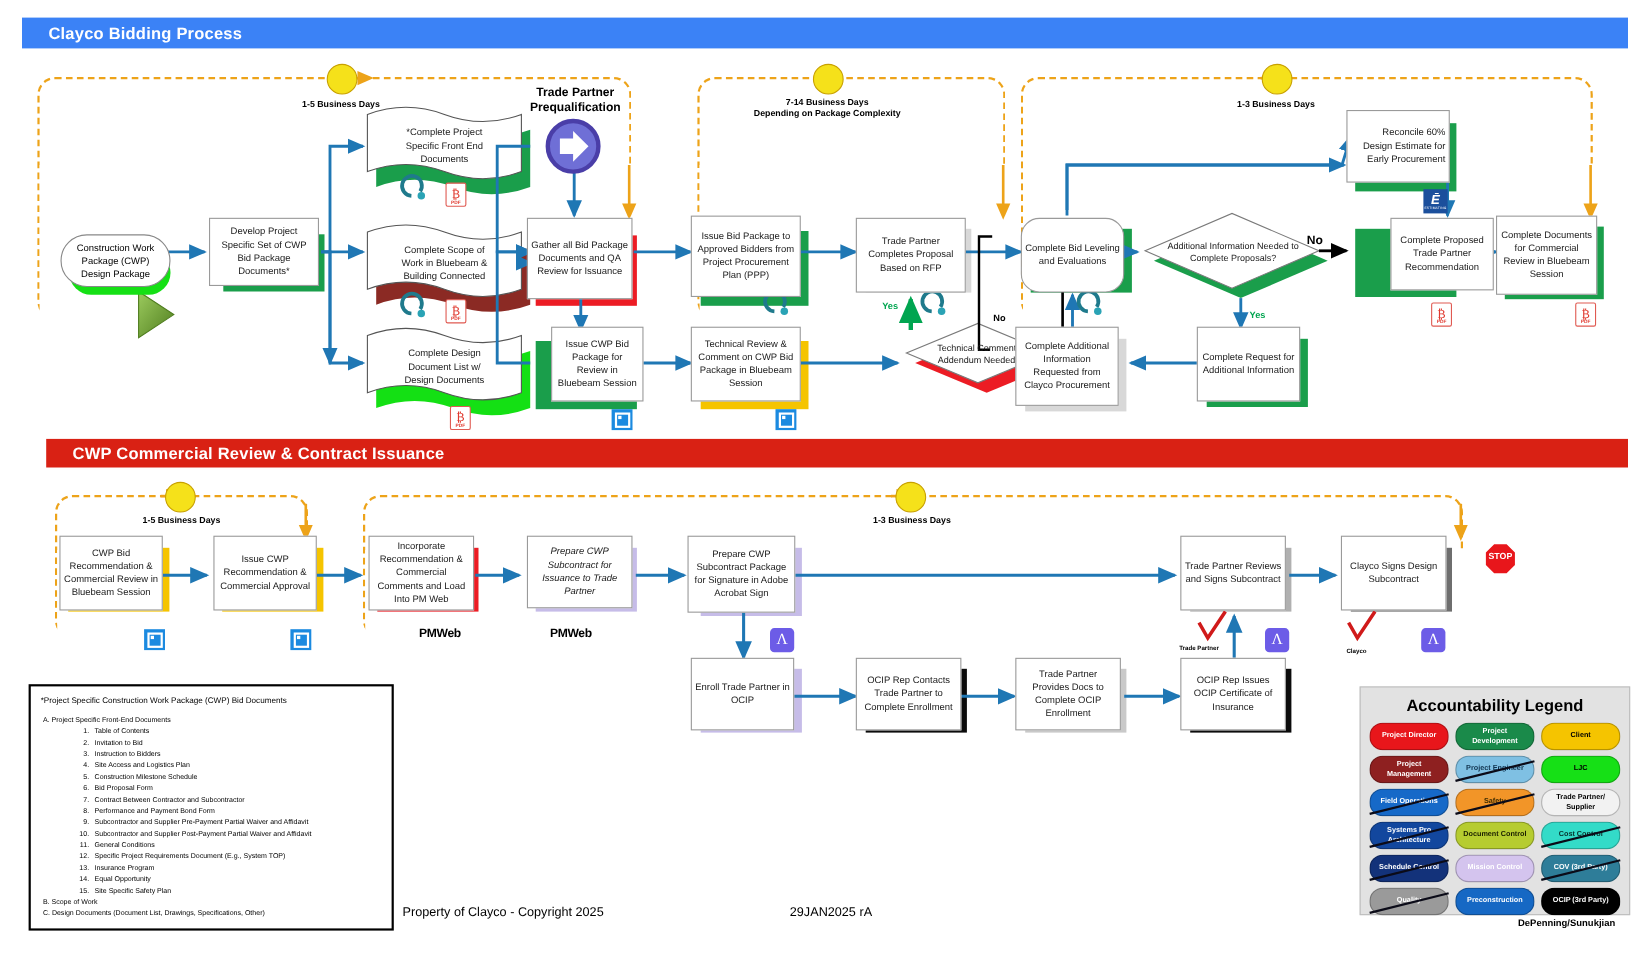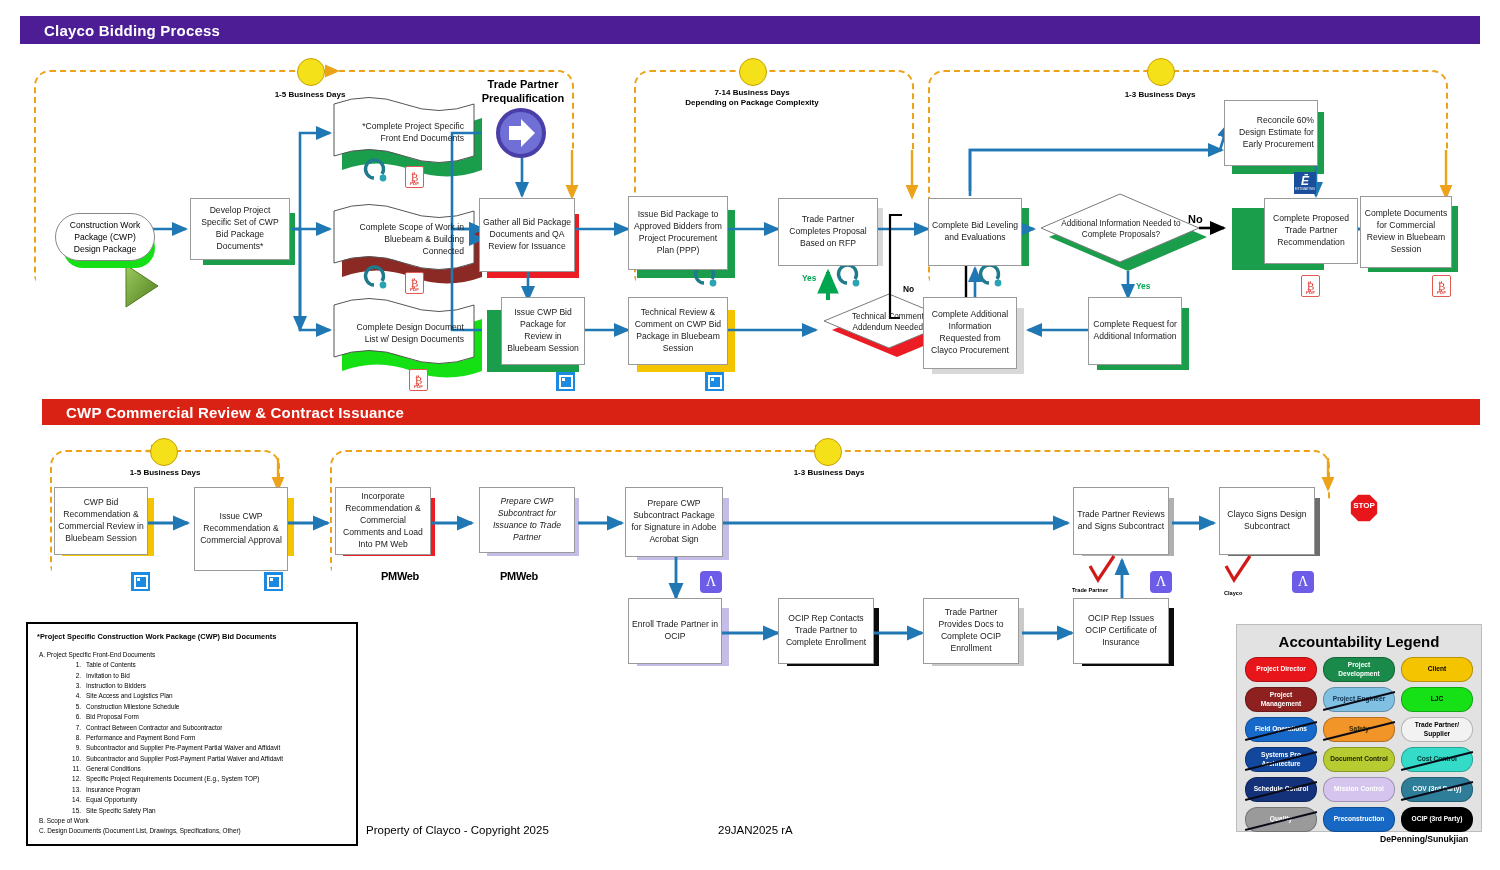--- a/index.html
+++ b/index.html
@@ -4,40 +4,40 @@
 <style>
   html,body{margin:0;padding:0;background:#fff;}
   body{width:1500px;height:870px;position:relative;overflow:hidden;
        font-family:"Liberation Sans",sans-serif;color:#000;}
   .abs{position:absolute;}
 
   
   .band{position:absolute;display:flex;align-items:center;color:#fff;
         font-weight:bold;font-size:15px;letter-spacing:.2px;padding-left:24px;
         box-sizing:border-box;}
-  .band.gray{background:#4c1d95;}
+  .band.gray{background:#3b82f6;}
   .band.red{background:#d92114;}
 
   
   .node{position:absolute;box-sizing:border-box;background:#fff;
         border:1px solid #9a9a9a;display:flex;align-items:center;
         justify-content:center;text-align:center;font-size:8.6px;
         line-height:1.38;padding:2px 3px;z-index:6;color:#1a1a1a;}
 
   
   .diamond{position:absolute;z-index:6;}
   .diamond .dtxt{position:absolute;inset:0;display:flex;align-items:center;
         justify-content:center;text-align:center;font-size:8.2px;line-height:1.35;
         padding:0 12px;box-sizing:border-box;color:#1a1a1a;}
 
   
   .doc{position:absolute;z-index:6;}
   .doc .dlabel{position:absolute;inset:0;display:flex;align-items:center;
-        justify-content:center;text-align:right;font-size:8.6px;line-height:1.4;
-        padding:0 10px;box-sizing:border-box;color:#1a1a1a;}
+        justify-content:center;text-align:center;font-size:8.6px;line-height:1.4;
+        padding:0 26px;box-sizing:border-box;color:#1a1a1a;}
 
   
   .term{position:absolute;box-sizing:border-box;background:#fff;border:1px solid #888;
         border-radius:26px;display:flex;align-items:center;justify-content:center;
         text-align:center;font-size:8.6px;line-height:1.4;padding:0 8px;z-index:6;}
   svg.ov{position:absolute;left:0;top:0;width:1500px;height:870px;
          pointer-events:none;z-index:5;}
 
   
   .lane{position:absolute;border:2.2px dashed #eda319;border-radius:16px;
@@ -73,21 +73,21 @@
 
   
   .lbl{position:absolute;font-size:8.4px;font-weight:bold;z-index:9;}
   .lbl.grn{color:#00a550;}
   .hdrlbl{position:absolute;font-size:11px;font-weight:bold;text-align:center;z-index:9;
           line-height:1.25;}
 
   
   #notes{position:absolute;border:2px solid #000;background:#fff;box-sizing:border-box;
          padding:7px 9px;font-size:6.4px;line-height:1.62;z-index:10;}
-  #notes .ntitle{font-weight:bold;font-size:7.4px;margin-bottom:7px;}
+  #notes .ntitle{font-weight:normal;font-size:7.4px;margin-bottom:7px;}
   #notes .lvlA{margin-left:2px;}
   #notes .lvlN{margin-left:30px;display:flex;}
   #notes .lvlN span.num{width:14px;text-align:right;margin-right:5px;}
 
   
   #legend{position:absolute;background:#e2e2e2;border:1px solid #bdbdbd;z-index:10;
           box-sizing:border-box;padding:6px 8px 16px;}
   #legend h4{margin:2px 0 7px;text-align:center;font-size:15px;font-weight:bold;}
   #legend .grid{display:grid;grid-template-columns:repeat(3,1fr);gap:5px 6px;}
   #legend .pill{position:relative;height:25px;border-radius:12px;display:flex;
@@ -331,21 +331,21 @@
   </div>
 
 <div class="node" style="left:778px;top:198px;width:100px;height:68px;">
   <span>Trade Partner Completes Proposal Based on RFP</span>
   </div>
 
 <div class="diamond" style="left:824px;top:294px;width:132px;height:56px;">
   <div class="dtxt">Technical Comments Addendum Needed?</div>
   </div>
 
-<div class="node" style="left:928px;top:198px;width:94px;height:68px;">
+<div class="node" style="left:928px;top:198px;width:94px;height:68px;border-radius:17px;">
   <span>Complete Bid Leveling and Evaluations</span>
   </div>
 
 <div class="node" style="left:923px;top:297px;width:94px;height:72px;">
   <span>Complete Additional Information Requested from Clayco Procurement</span>
   </div>
 
 <div class="diamond" style="left:1041px;top:194px;width:160px;height:70px;">
   <div class="dtxt">Additional Information Needed to Complete Proposals?</div>
   </div>
@@ -363,21 +363,21 @@
   </div>
 
 <div class="node" style="left:1360px;top:196px;width:92px;height:72px;">
   <span>Complete Documents for Commercial Review in Bluebeam Session</span>
   </div>
 
 <div class="node" style="left:54px;top:487px;width:94px;height:68px;">
   <span>CWP Bid Recommendation &amp; Commercial Review in Bluebeam Session</span>
   </div>
 
-<div class="node" style="left:194px;top:487px;width:94px;height:84px;">
+<div class="node" style="left:194px;top:487px;width:94px;height:68px;">
   <span>Issue CWP Recommendation &amp; Commercial Approval</span>
   </div>
 
 <div class="node" style="left:335px;top:487px;width:96px;height:68px;">
   <span>Incorporate Recommendation &amp; Commercial Comments and Load Into PM Web</span>
   </div>
 
 <div class="node" style="left:479px;top:487px;width:96px;height:66px;font-style:italic;">
   <span>Prepare CWP Subcontract for Issuance to Trade Partner</span>
   </div>

